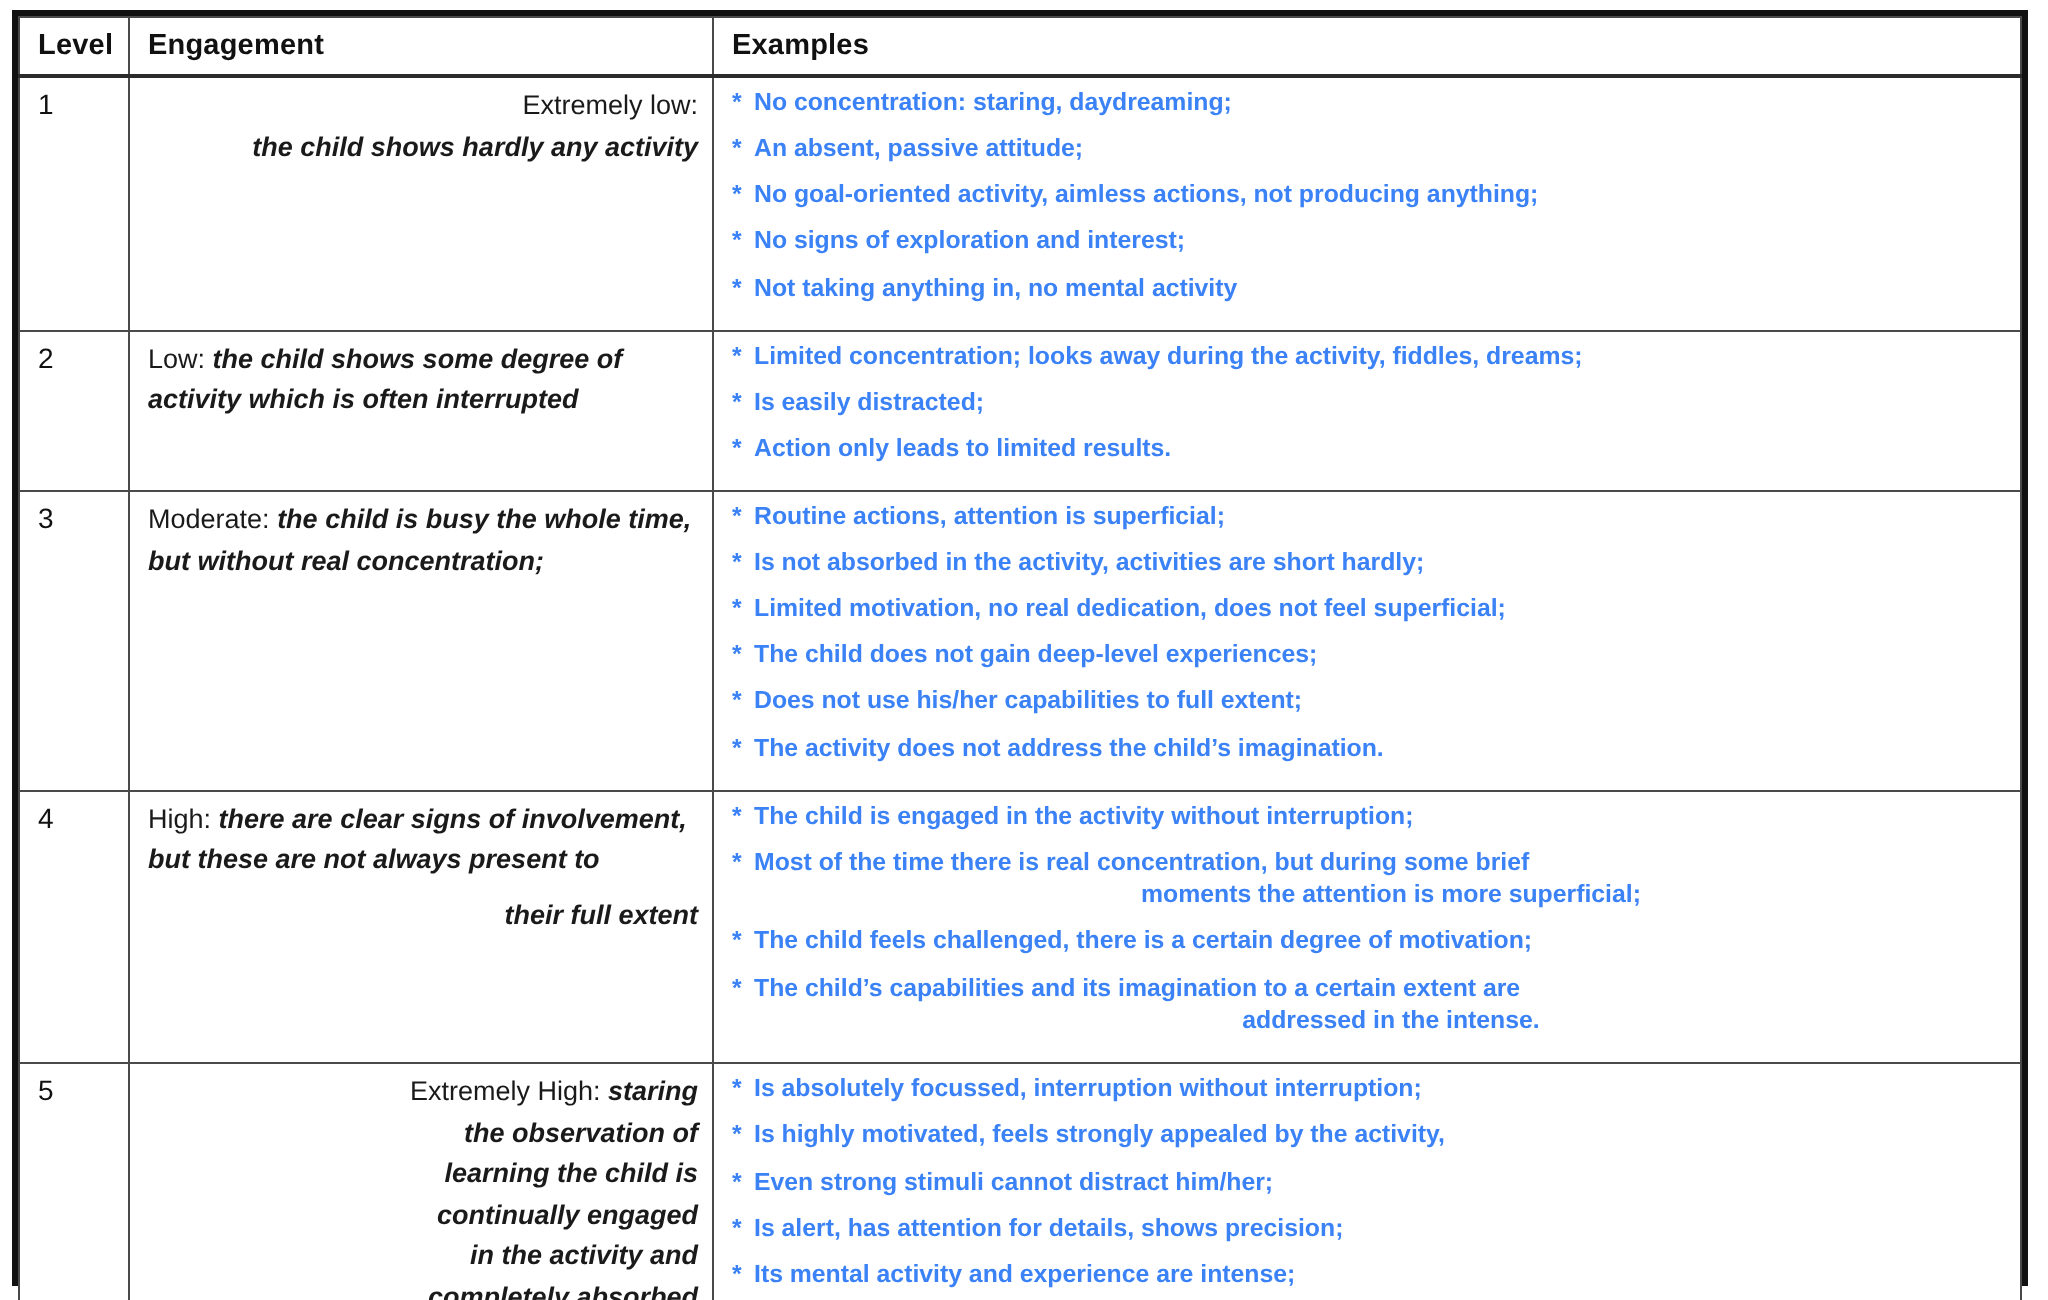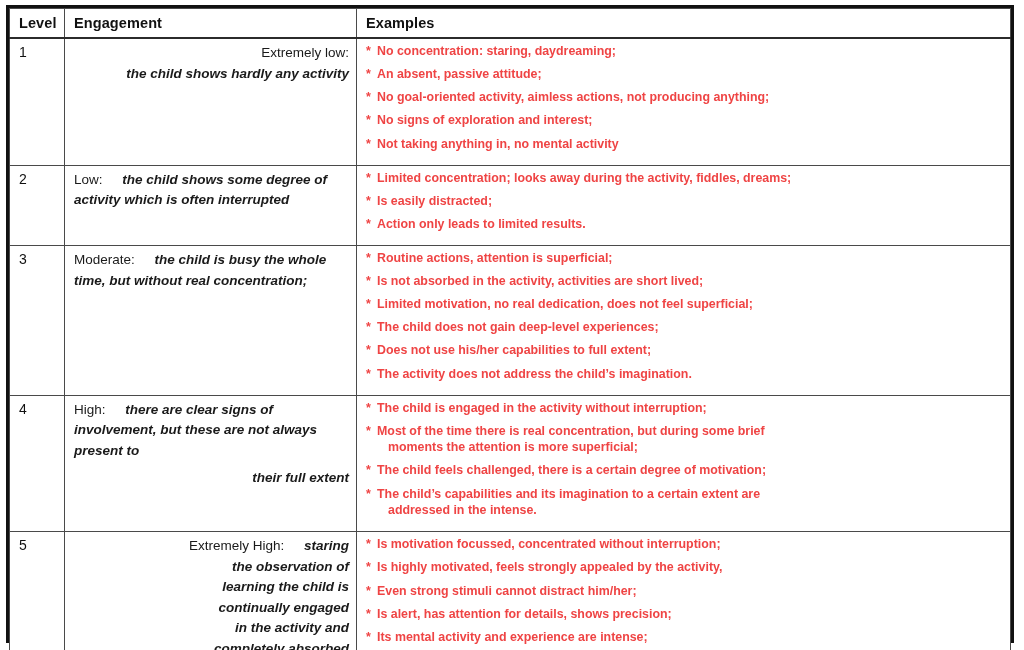--- a/index.html
+++ b/index.html
@@ -85,30 +85,29 @@
     color: #1a1a1a;
   }
 
   .cell-engage .lead {
     font-weight: normal;
     font-style: normal;
   }
   .cell-engage .emph {
     font-weight: bold;
     font-style: italic;
-    margin-left: 16px;
   }
 
   .cell-examples {
     font-size: 12.4px;
     line-height: 1.0;
     padding-top: 7px;
     padding-left: 8px;
     padding-right: 6px;
-    color: #ef4444;
+    color: #3b82f6;
   }
 
   ul.ex-list {
     list-style: none;
     margin: 0;
     padding: 0;
   }
   ul.ex-list li {
     font-weight: bold;
     font-size: 12.4px;
@@ -121,20 +120,21 @@
   ul.ex-list li .star {
     display: inline-block;
     width: 11px;
     text-indent: 0;
     font-weight: bold;
   }
   ul.ex-list li .cont {
     display: block;
     text-indent: 0;
     padding-left: 11px;
+    text-align: center;
   }
 
   
   tr.row-1 td { height: 112px; }
   tr.row-2 td { height: 65px; }
   tr.row-3 td { height: 126px; }
   tr.row-4 td { height: 125px; }
   tr.row-5 td { height: 186px; }
 
   .eng-line { display: block; text-align: right; }
@@ -193,21 +193,21 @@
 
         <tr class="row-3">
           <td class="cell-level">3</td>
           <td class="cell-engage">
             <span class="lead">Moderate:</span>
             <span class="emph">the child is busy the whole time, but without real concentration;</span>
           </td>
           <td class="cell-examples">
             <ul class="ex-list">
               <li><span class="star">*</span><span>Routine actions, attention is superficial;</span></li>
-              <li><span class="star">*</span><span>Is not absorbed in the activity, activities are short lived;</span></li>
+              <li><span class="star">*</span><span>Is not absorbed in the activity, activities are short hardly;</span></li>
               <li><span class="star">*</span><span>Limited motivation, no real dedication, does not feel superficial;</span></li>
               <li><span class="star">*</span><span>The child does not gain deep-level experiences;</span></li>
               <li><span class="star">*</span><span>Does not use his/her capabilities to full extent;</span></li>
               <li><span class="star">*</span><span>The activity does not address the child’s imagination.</span></li>
             </ul>
           </td>
         </tr>
 
         <tr class="row-4">
           <td class="cell-level">4</td>
@@ -233,21 +233,21 @@
             <span class="eng-line"><span class="lead">Extremely High:</span> <span class="emph">staring</span></span>
             <span class="eng-line"><span class="emph">the observation of</span></span>
             <span class="eng-line"><span class="emph">learning the child is</span></span>
             <span class="eng-line"><span class="emph">continually engaged</span></span>
             <span class="eng-line"><span class="emph">in the activity and</span></span>
             <span class="eng-line"><span class="emph">completely absorbed</span></span>
 
           </td>
           <td class="cell-examples">
             <ul class="ex-list">
-              <li><span class="star">*</span><span>Is motivation focussed, concentrated without interruption;</span></li>
+              <li><span class="star">*</span><span>Is absolutely focussed, interruption without interruption;</span></li>
               <li><span class="star">*</span><span>Is highly motivated, feels strongly appealed by the activity,</span></li>
               <li><span class="star">*</span><span>Even strong stimuli cannot distract him/her;</span></li>
               <li><span class="star">*</span><span>Is alert, has attention for details, shows precision;</span></li>
               <li><span class="star">*</span><span>Its mental activity and experience are intense;</span></li>
 
             </ul>
           </td>
         </tr>
       </tbody>
     </table>

